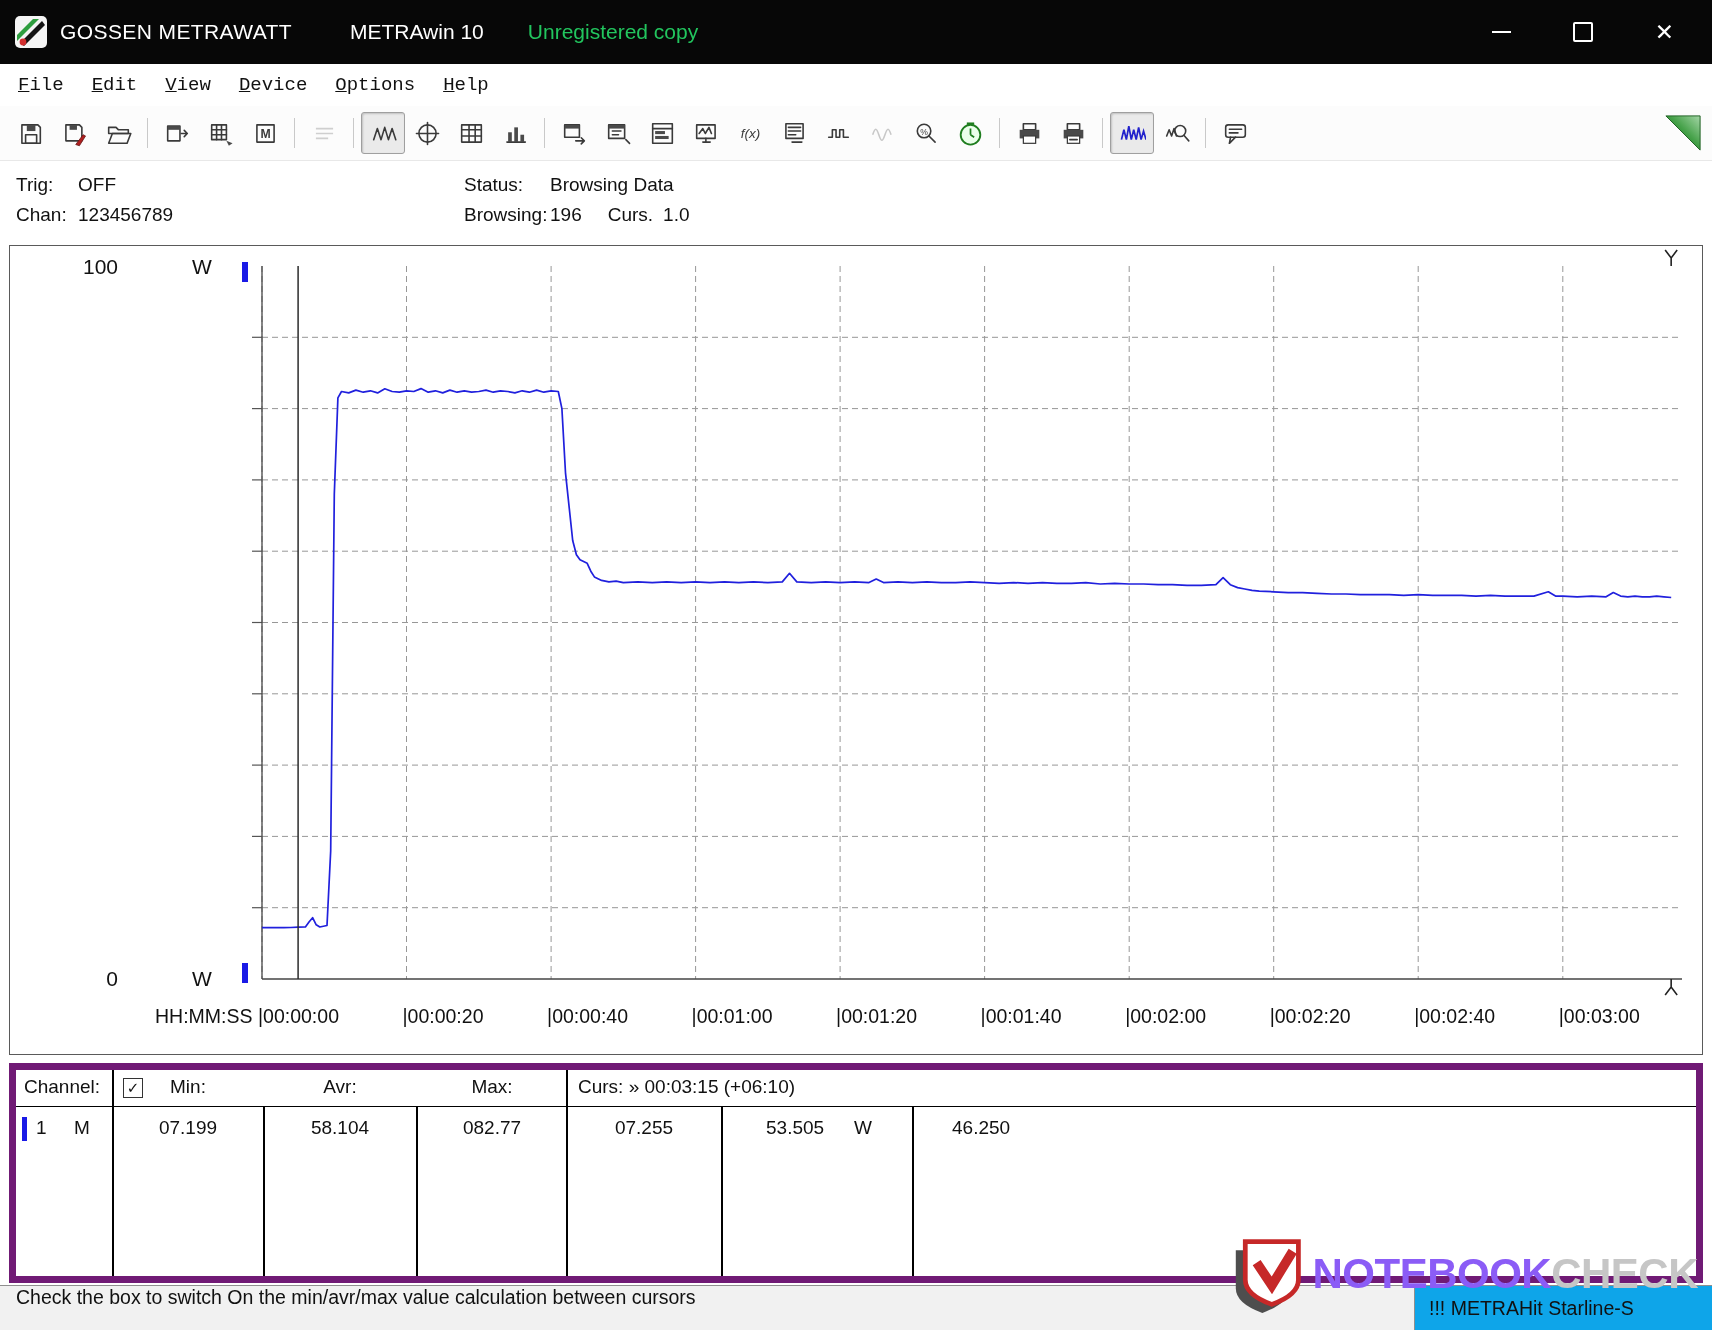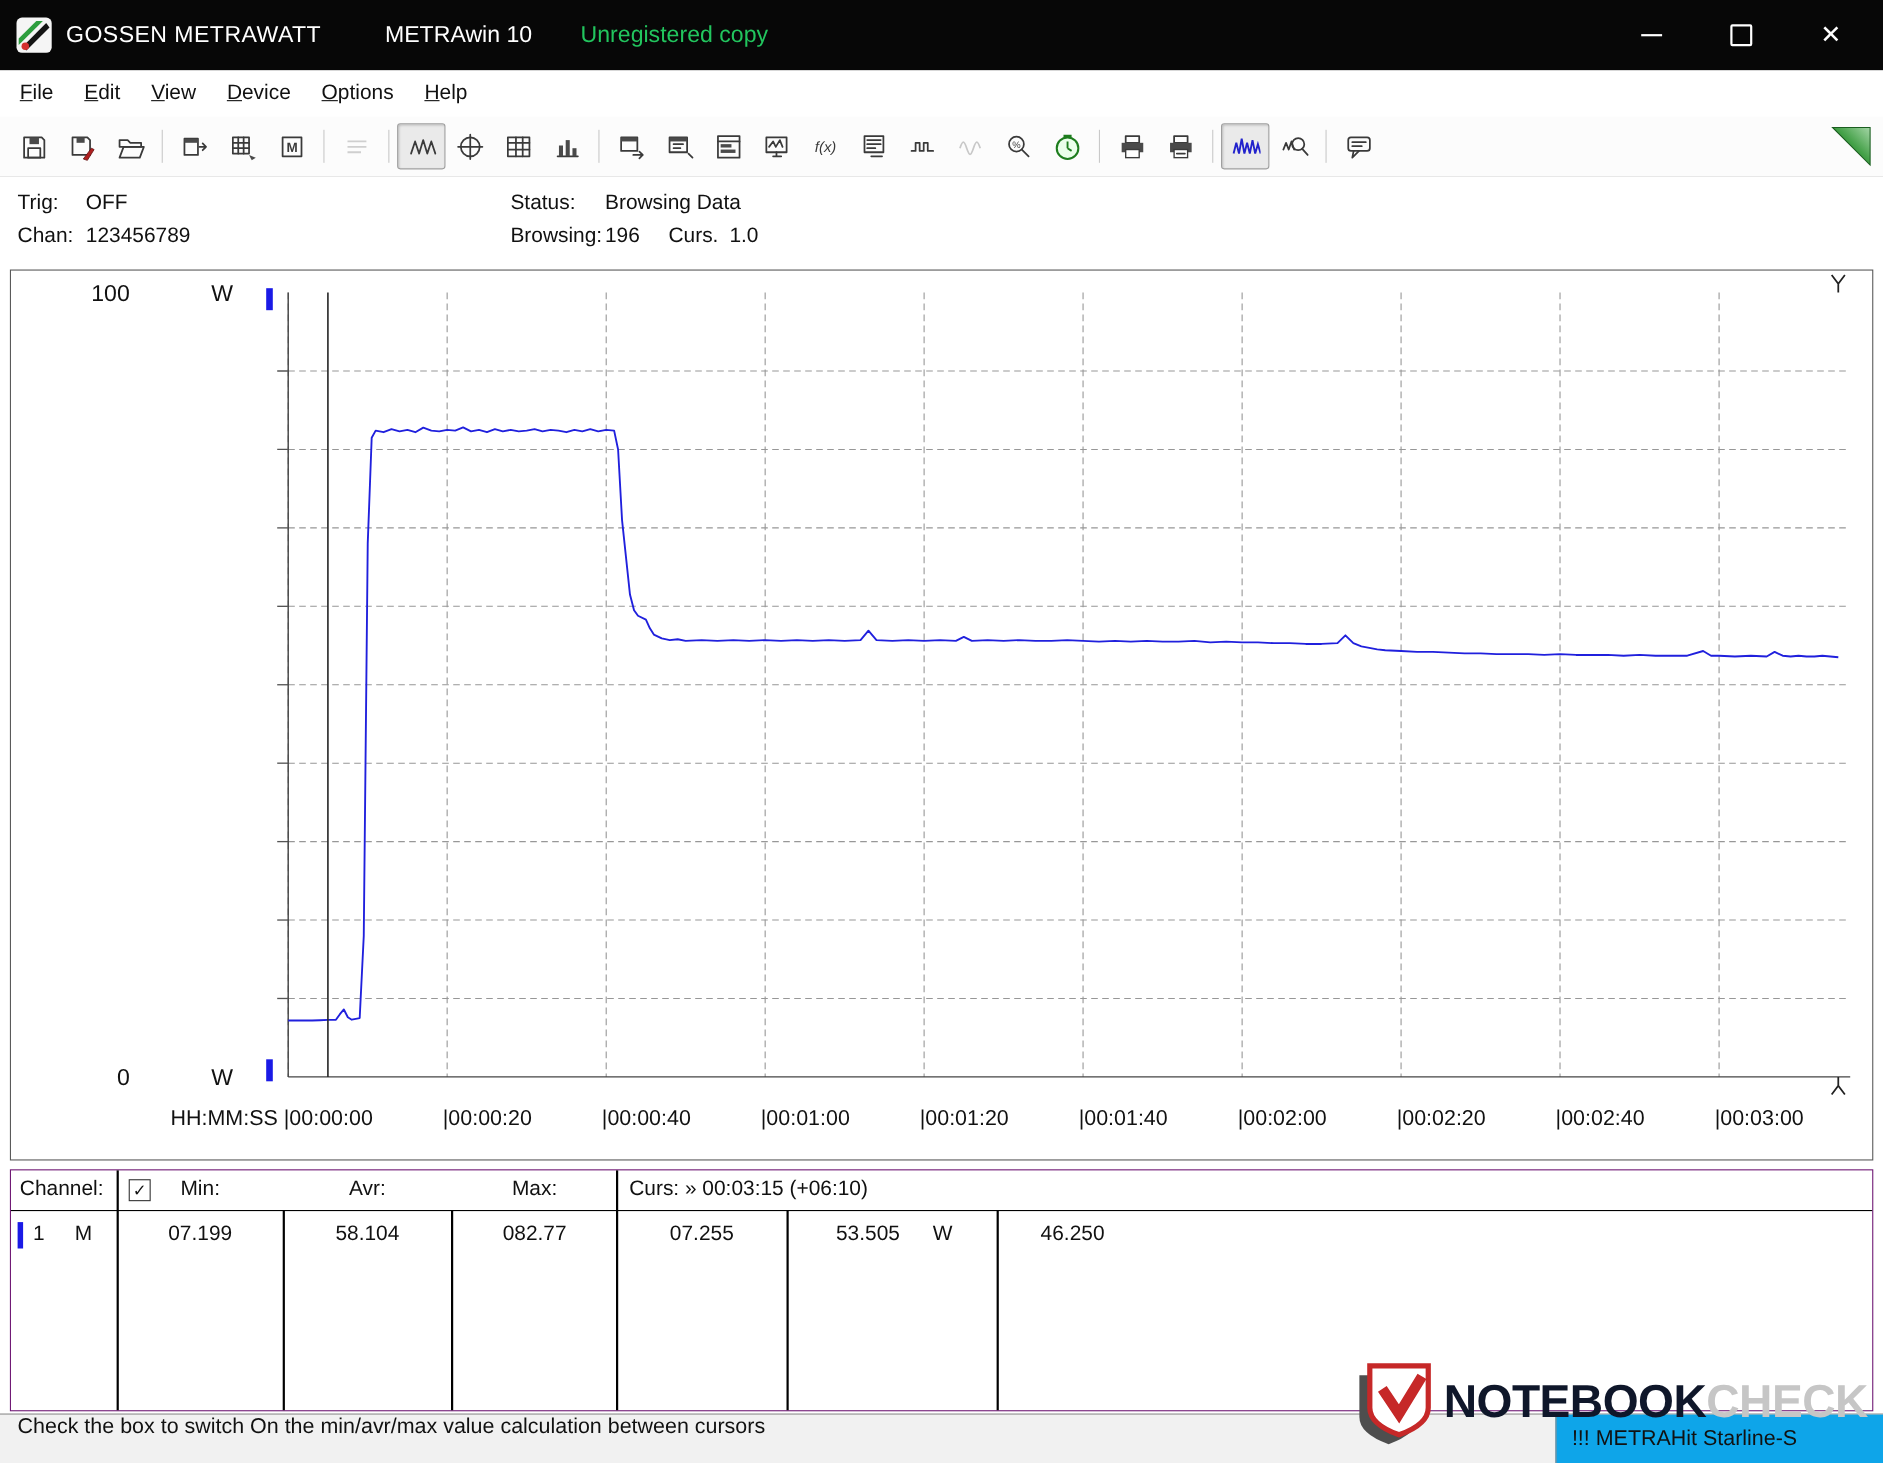--- a/index.html
+++ b/index.html
@@ -11,21 +11,21 @@
   
   .titlebar{height:64px;background:#070707;display:flex;align-items:center;color:#fff;padding:0 14px;}
   .titlebar .brand{font-size:21px;margin-left:12px;letter-spacing:.4px;}
   .titlebar .app{font-size:21px;margin-left:58px;}
   .titlebar .license{font-size:21px;margin-left:44px;color:#22c55e;}
   .win-controls{margin-left:auto;display:flex;align-items:center;gap:62px;padding-right:24px;}
   .win-min{width:19px;height:2px;background:#fff;}
   .win-max{width:16px;height:16px;border:2px solid #fff;border-radius:2px;}
   .win-close{font-family:"DejaVu Sans",sans-serif;font-size:23px;line-height:1;color:#fff;}
   
-  .menubar{height:42px;display:flex;align-items:center;background:#fff;padding-left:4px;font-size:19px;}
+  .menubar{height:42px;display:flex;align-items:center;background:#fff;padding-left:4px;font-size:19px;font-family:Liberation Mono, monospace;}
   .menu-item{padding:6px 14px;cursor:default;}
   .menu-item .u{text-decoration:underline;}
   
   .toolbar{height:54px;display:flex;align-items:center;padding:0 8px;background:#fcfcfc;border-bottom:1px solid #e8e8e8;position:relative;}
   .tb-btn{width:42px;height:40px;display:flex;align-items:center;justify-content:center;border:1px solid transparent;border-radius:3px;flex:0 0 auto;}
   .tb-btn.pressed{background:#eaeaea;border-color:#9f9f9f;box-shadow:inset 1px 1px 2px rgba(0,0,0,.18);}
   .tb-btn.disabled{opacity:.45;}
   .tb-sep{width:1px;height:30px;background:#c9c9c9;margin:0 7px;flex:0 0 auto;}
   .tb-btn svg .s{stroke:#3a3a3a;fill:none;stroke-width:1.3;stroke-linecap:round;stroke-linejoin:round;}
   .tb-btn svg .f{fill:#4a4a4a;stroke:none;}
@@ -44,41 +44,41 @@
   #chart-svg{position:absolute;left:0;top:0;width:100%;height:100%;}
   #chart-svg .grid{stroke:#979797;stroke-width:1;stroke-dasharray:6 4;}
   #chart-svg .tick{stroke:#555;stroke-width:1.2;}
   #chart-svg .axis{stroke:#444;stroke-width:1.3;}
   #chart-svg .data{stroke:#2020dd;stroke-width:1.7;fill:none;stroke-linejoin:round;}
   #chart-svg .cursor{stroke:#2b2b2b;stroke-width:1.5;}
   #chart-svg .cmark{stroke:#222;stroke-width:1.6;fill:none;}
   #chart-svg .ylab{font-family:"Liberation Sans",sans-serif;font-size:21px;fill:#111;}
   #chart-svg .xlab{font-family:"Liberation Sans",sans-serif;font-size:19.5px;fill:#111;}
   
-  .tablepanel{margin:8px 9px 0;height:220px;border:1px solid #701a75;position:relative;background:#fff;font-size:19px;box-sizing:border-box;}
+  .tablepanel{margin:8px 9px 0;height:220px;border:7px solid #701a75;position:relative;background:#fff;font-size:19px;box-sizing:border-box;}
   .tablepanel .cell{position:absolute;white-space:nowrap;}
   .hdr{top:6px;}
   .row1{top:47px;}
   .ctr{transform:translateX(-50%);}
   .vsep{position:absolute;width:2px;background:#000;top:0;bottom:0;}
   .vsep.partial{top:36px;}
   .hline{position:absolute;left:0;right:0;top:36px;height:1px;background:#000;}
   .checkbox{position:absolute;left:107px;top:8px;width:18px;height:18px;border:1.5px solid #333;background:#fff;
     display:flex;align-items:center;justify-content:center;font-family:"DejaVu Sans",sans-serif;font-size:15px;line-height:1;}
   .chan-marker{position:absolute;left:6px;top:47px;width:5px;height:24px;background:#1a1ae6;}
   
   .statusbar{position:absolute;left:0;right:0;bottom:0;height:44px;background:#f1f1f1;border-top:1px solid #8f8f8f;
     font-size:19.5px;display:flex;align-items:flex-start;}
   .status-hint{padding-left:16px;white-space:nowrap;}
   .status-device{position:absolute;left:1414px;right:0;top:0;bottom:0;border-left:1px solid #8f8f8f;
     display:flex;align-items:center;padding-left:14px;background:#0ea5e9;white-space:nowrap;}
   
   .watermark{position:absolute;right:14px;bottom:14px;display:flex;align-items:center;z-index:30;}
   .nbc-text{margin-left:6px;font-weight:bold;font-size:42px;letter-spacing:-0.5px;line-height:1;}
-  .nbc-bold{color:#0f172a;}
+  .nbc-bold{color:#8b5cf6;}
   .nbc-light{color:#c6c6c6;}
 </style>
 </head>
 <body>
 
 <div class="titlebar">
   <svg width="34" height="34" viewBox="0 0 34 34">
     <rect x="1" y="1" width="32" height="32" rx="5" fill="#f5f5f5"></rect>
     <path d="M6 28 L28 6 L31 10 L10 31 Z" fill="#141414"></path>
     <path d="M3 20 L19 4 L25 4 L3 26 Z" fill="#2e9e3f"></path>

